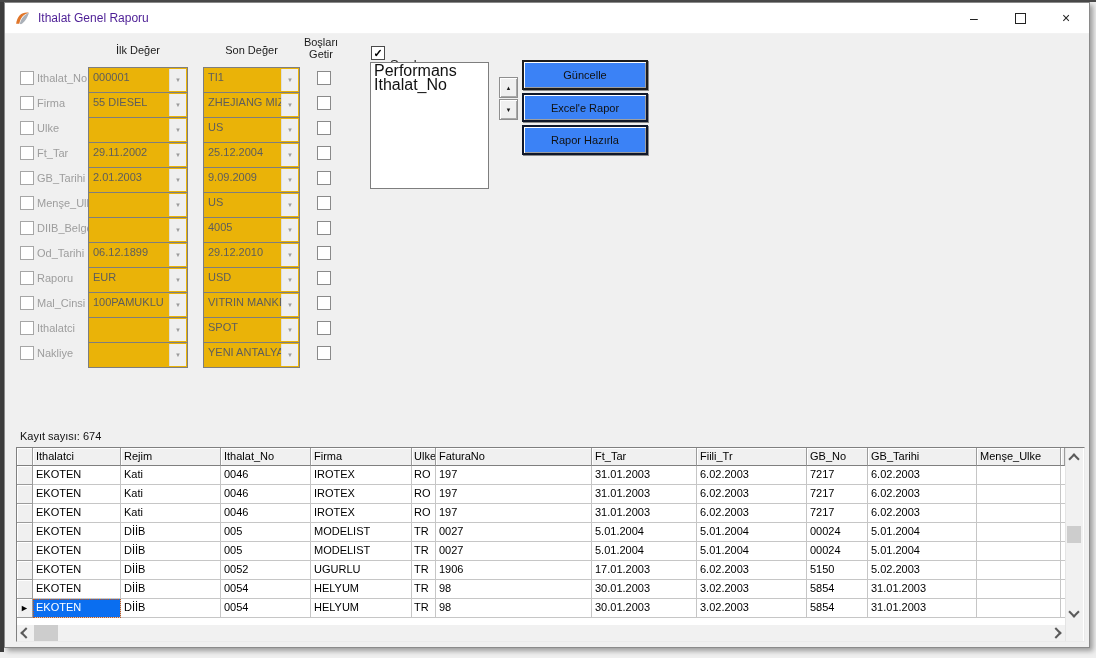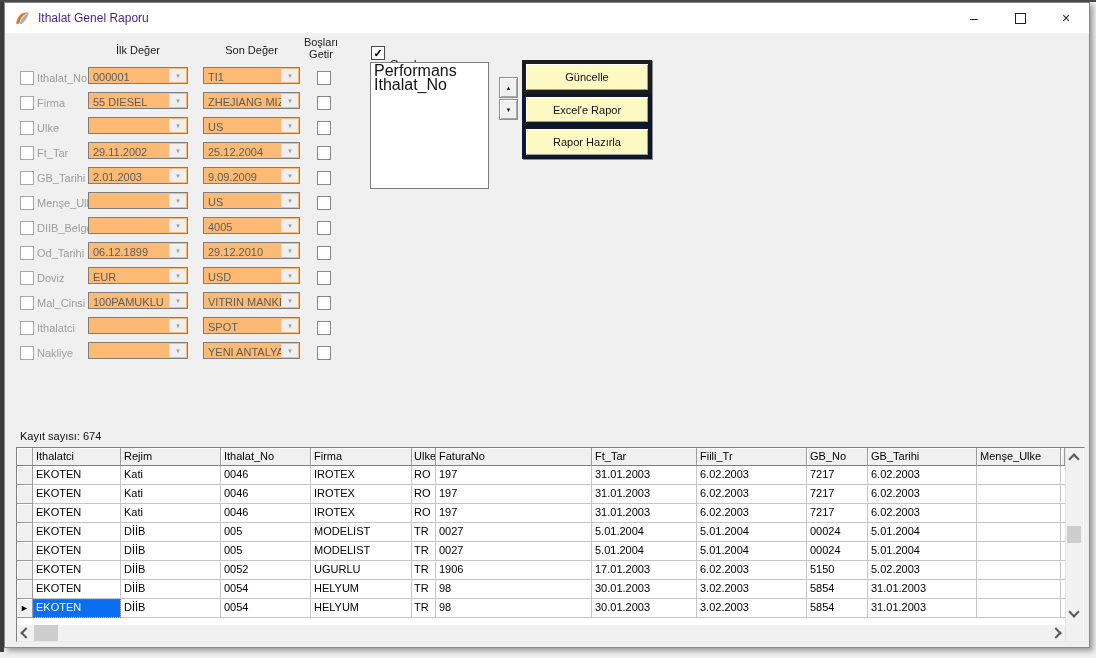--- a/index.html
+++ b/index.html
@@ -22,21 +22,21 @@
   .wc .maxbox{width:9px;height:9px;border:1px solid #222}
 
   
   .hdr-lbl{position:absolute;font-size:11px;color:#1b1b1b;text-align:center;line-height:12px}
   .frows{position:absolute;left:15px;top:64px;display:flex;flex-direction:column;gap:4px}
   .frow{position:relative;width:335px;height:21px}
   .cb{position:absolute;width:12px;height:12px;background:#fff;border:1px solid #a6a6a6;box-sizing:content-box}
   .cb.l{left:0;top:4px}
   .cb.r{left:297px;top:4px;border-color:#8a8a8a}
   .flabel{position:absolute;left:17px;top:5px;font-size:11px;color:#9d9d9d;white-space:nowrap}
-  .combo{position:absolute;top:0;height:17px;background:#fdba74;border:1px solid #7e7e7e;box-sizing:border-box}
+  .combo{position:absolute;top:0;height:26px;background:#eab308;border:1px solid #7e7e7e;box-sizing:border-box}
   .combo1{left:68px;width:100px}
   .combo2{left:183px;width:97px}
   .cval{position:absolute;left:4px;top:3px;right:18px;font-size:11px;color:#5d5d5d;
         white-space:nowrap;overflow:hidden}
   .cbtn{position:absolute;top:1px;right:1px;bottom:1px;width:16px;background:#efefef;color:#9b9b9b;
         font-size:6px;display:flex;align-items:center;justify-content:center;border-left:1px solid #dedede}
 
   
   .sirala-cb{position:absolute;left:366px;top:43px;width:12px;height:12px;background:#fff;
              border:1px solid #4a4a4a;font-size:11px;line-height:12px;text-align:center;color:#000;font-weight:bold}
@@ -44,22 +44,22 @@
   .listbox{position:absolute;left:365px;top:59px;width:119px;height:127px;background:#fff;
            border:1px solid #7e7e7e;box-sizing:border-box;padding-top:1px}
   .lb-item{font-size:16px;color:#111;padding:0 3px;line-height:14px;white-space:nowrap}
 
   .mini-btn{position:absolute;width:17px;height:19px;background:#f0f0f0;border:1px solid #8f8f8f;
             box-shadow:inset 1px 1px 0 #fff,inset -1px -1px 0 #a9a9a9;
             display:flex;align-items:center;justify-content:center;font-size:6px;color:#1a1a1a}
   #btn-up{left:494px;top:74px}
   #btn-down{left:494px;top:96px}
 
-  .act-btn{position:absolute;left:517px;width:122px;height:26px;background:#fef9c3;
-           border:4px solid #0f172a;box-shadow:inset 1px 1px 0 #fff,inset -1px -1px 0 #9f9f9f,1px 1px 0 #8a8a8a;
+  .act-btn{position:absolute;left:517px;width:122px;height:26px;background:#3b82f6;
+           border:2px solid #0f172a;box-shadow:inset 1px 1px 0 #fff,inset -1px -1px 0 #9f9f9f,1px 1px 0 #8a8a8a;
            font-size:11px;color:#111;display:flex;align-items:center;justify-content:center}
   #btn-guncelle{top:57px;border-color:#1c1c1c}
   #btn-excel{top:90px;height:25px}
   #btn-rapor{top:122px}
 
   .rec-label{position:absolute;left:15px;top:427px;font-size:11px;color:#111}
 
   
   .grid-outer{position:absolute;left:11px;top:444px;width:1069px;height:195px;box-sizing:border-box;
               border-top:1px solid #808080;border-left:1px solid #808080;
@@ -225,21 +225,21 @@
           <span class="cbtn">▼</span>
         </div>
       <div class="combo combo2">
           <span class="cval">29.12.2010</span>
           <span class="cbtn">▼</span>
         </div>
       <span class="cb r"></span>
     </div>
     <div class="frow">
       <span class="cb l"></span>
-      <span class="flabel">Doviz</span>
+      <span class="flabel">Raporu</span>
       <div class="combo combo1">
           <span class="cval">EUR</span>
           <span class="cbtn">▼</span>
         </div>
       <div class="combo combo2">
           <span class="cval">USD</span>
           <span class="cbtn">▼</span>
         </div>
       <span class="cb r"></span>
     </div>

